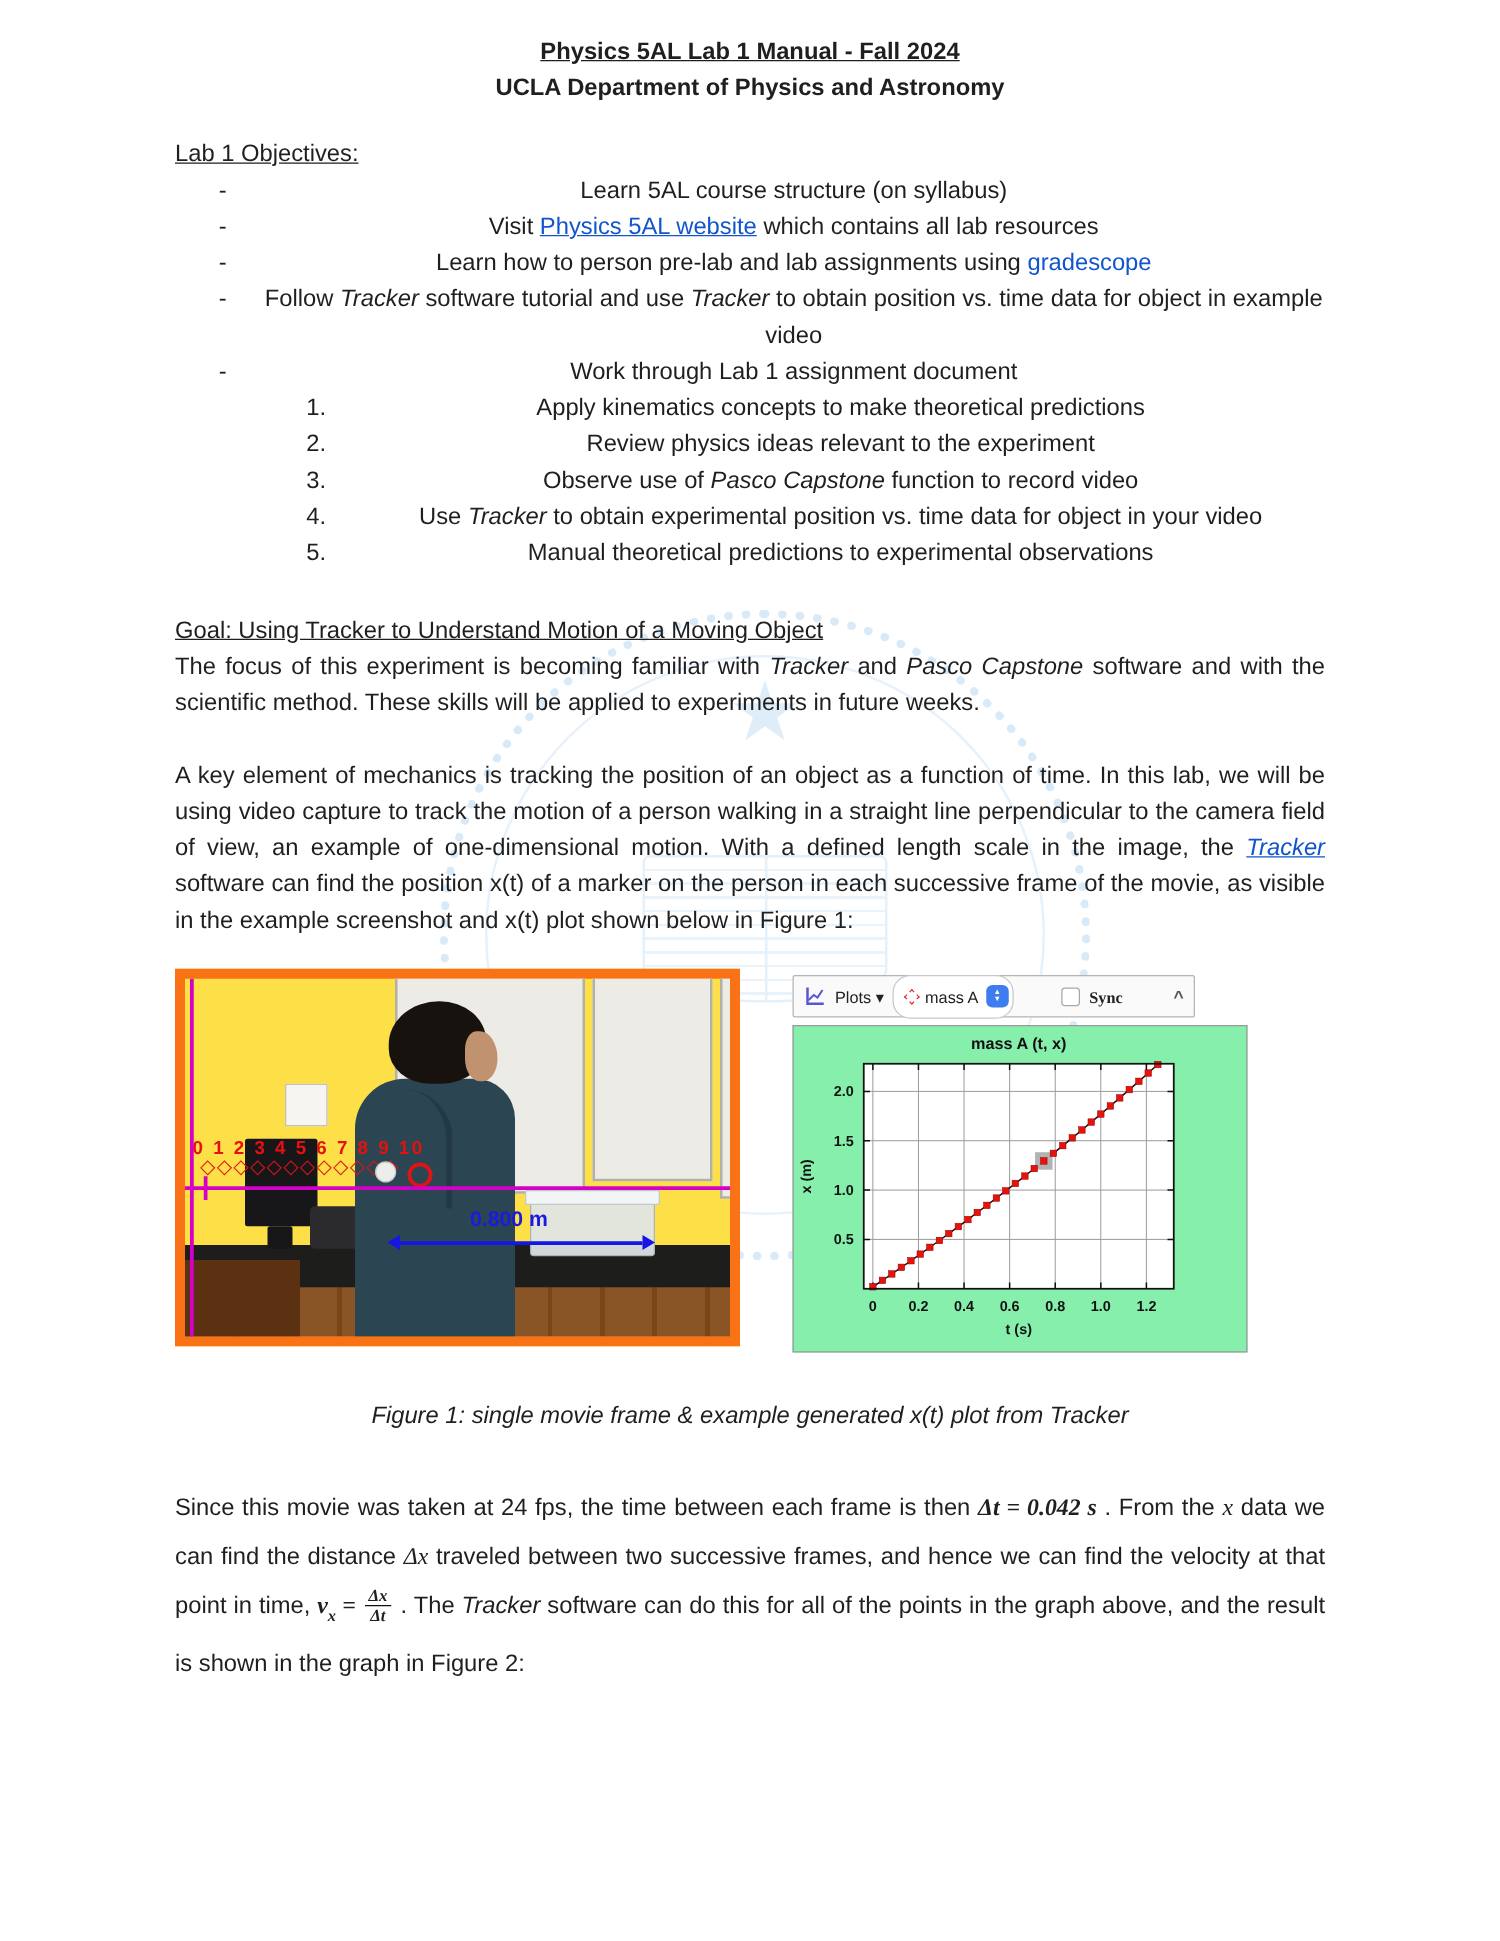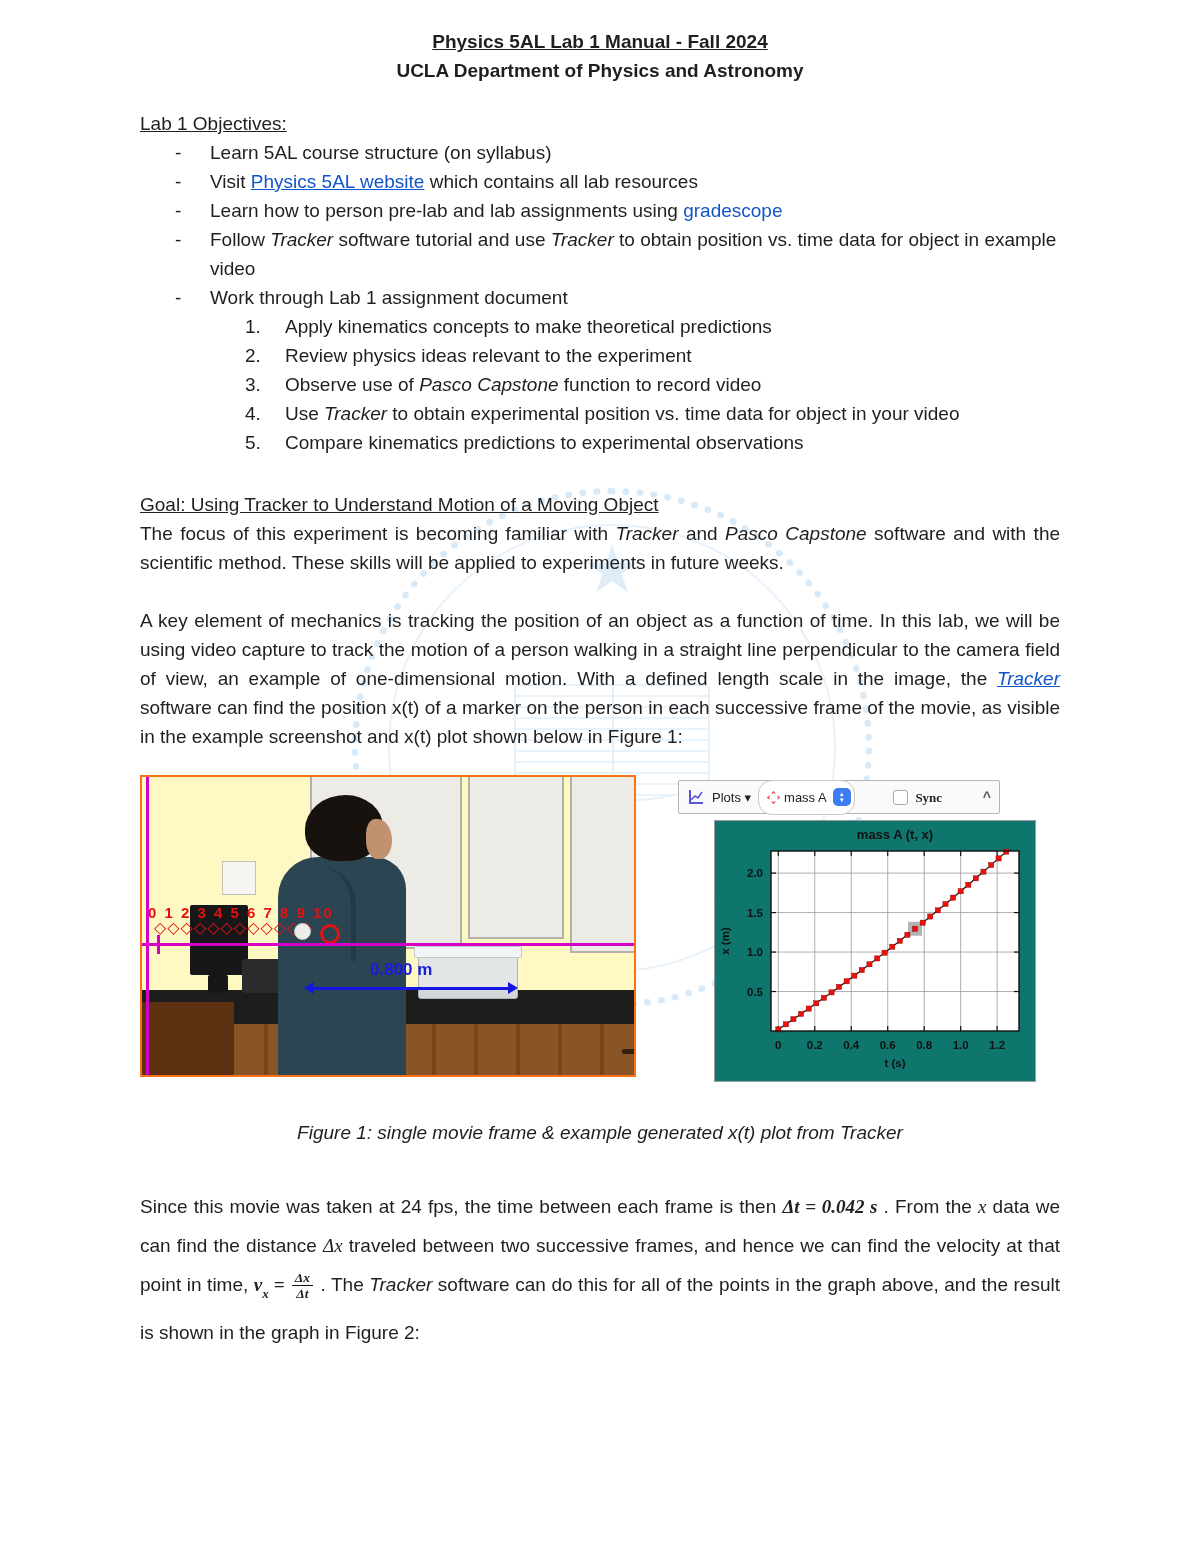--- a/index.html
+++ b/index.html
@@ -36,26 +36,26 @@
   .p2 { margin-top:29px; }
   .lnk { color:#1155cc; text-decoration:none; cursor:pointer; }
   .lnk.u { text-decoration:underline; }
   .lnk.iu { text-decoration:underline; font-style:italic; }
   em.it { font-style:italic; }
 
   
   .b-row, .n-row { display:flex; }
   .b-row .mk { flex:0 0 35px; margin-left:35px; }
   .n-row .mk { flex:0 0 40px; margin-left:105px; }
-  .li-text { flex:1 1 auto; }
+  .li-text { flex:1 1 auto;text-align:center; }
 
   
   .figure-row { margin-top:24px; display:flex; align-items:flex-start; position:relative; z-index:1; }
-  .video-frame { position:relative; width:496px; height:302px; overflow:hidden; border:2px solid #f97316;
-                 background:#fef9c3; flex:0 0 auto; }
+  .video-frame { position:relative; width:452px; height:302px; overflow:hidden; border:8px solid #f97316;
+                 background:#fde047; flex:0 0 auto; }
   .vf-abs { position:absolute; }
   .vf-panel { background:#edebe6; border:2px solid #b3b0a5; }
   .vf-paper { background:#f6f5f1; border:1px solid #c4c1b6; }
   .vf-desktop { background:#1d1d1b; }
   .vf-deskfront { background:repeating-linear-gradient(90deg,#8a5526 0 38px,#7a4618 38px 42px),#82491c; }
   .vf-cab { background:#5c3112; }
   .vf-handle { background:#33200d; border-radius:2px; }
   .vf-monitor { background:#17171a; border-radius:2px; }
   .vf-clutter { background:#2b2b2d; border-radius:4px; }
   .vf-bin { background:rgba(224,229,231,.93); border:1px solid #aeb4b6; border-radius:3px; }
@@ -85,21 +85,21 @@
   .pill { display:flex; align-items:center; gap:6px; background:#ffffff; border:1.5px solid #c9c9c9;
           border-radius:14px; padding:2px 3px 2px 10px; cursor:pointer; }
   .pill-diamond { width:9px; height:9px; border:1.5px dashed #e03030; transform:rotate(45deg); }
   .stepper { width:18px; height:18px; background:#3d7df0; border-radius:5px; color:#fff;
              display:flex; flex-direction:column; align-items:center; justify-content:center;
              font-size:6px; line-height:6px; }
   .checkbox { width:15px; height:15px; background:#fff; border:1.5px solid #a8a8a8; border-radius:3px; cursor:pointer; }
   .sync-label { font-weight:bold;font-family:Liberation Serif, serif; }
   .collapse { color:#555; font-weight:bold; font-size:14px; margin-left:2px; cursor:pointer; }
   .plots-label { cursor:pointer;text-align:center; }
-  .plot-panel { width:322px; height:262px; margin-top:6px; background:#0f766e; border:1.5px solid #9a9a9a;margin-left:36px; }
+  .plot-panel { width:364px; height:262px; margin-top:6px; background:#86efac; border:1.5px solid #9a9a9a; }
   svg text { font-family:"Liberation Sans", sans-serif; }
 
   
   .caption { margin-top:36px; text-align:center; font-style:italic; }
   .closing { margin-top:40px; line-height:39px; text-align:justify; }
   .mserif { font-family:"Liberation Serif", serif; font-style:italic; font-weight:bold; }
   .mvar { font-family:"Liberation Serif", serif; font-style:italic; }
   .vx-sub { font-family:"Liberation Serif", serif; font-style:italic; font-weight:bold; font-size:13px; vertical-align:-7px; }
   .frac { display:inline-flex; flex-direction:column; vertical-align:middle; text-align:center;
           font-family:"Liberation Serif", serif; font-style:italic; font-weight:bold;
@@ -160,21 +160,21 @@
     <div class="n-row">
       <span class="mk">3.</span>
       <span class="li-text"><span>Observe use of </span><em class="it">Pasco Capstone</em><span> function to record video</span></span>
     </div>
     <div class="n-row">
       <span class="mk">4.</span>
       <span class="li-text"><span>Use </span><em class="it">Tracker</em><span> to obtain experimental position vs. time data for object in your video</span></span>
     </div>
     <div class="n-row">
       <span class="mk">5.</span>
-      <span class="li-text"><span>Compare kinematics predictions to experimental observations</span></span>
+      <span class="li-text"><span>Manual theoretical predictions to experimental observations</span></span>
     </div>
   </div>
 
   <div class="goal-heading">Goal: Using Tracker to Understand Motion of a Moving Object</div>
 
   <p class="just p1"><span>The focus of this experiment is becoming familiar with </span><em class="it">Tracker</em><span> and </span><em class="it">Pasco Capstone</em><span> software and with the scientific method.  These skills will be applied to experiments in future weeks.</span></p>
 
   <p class="just p2"><span>A key element of mechanics is tracking the position of an object as a function of time.  In this lab, we will be using video capture to track the motion of a person walking in a straight line perpendicular to the camera field of view, an example of one-dimensional motion.  With a defined length scale in the image, the </span><a class="lnk iu">Tracker</a><span> software can find the position x(t) of a marker on the person in each successive frame of the movie, as visible in the example screenshot and x(t) plot shown below in Figure 1:</span></p>
 
   <div class="figure-row">

